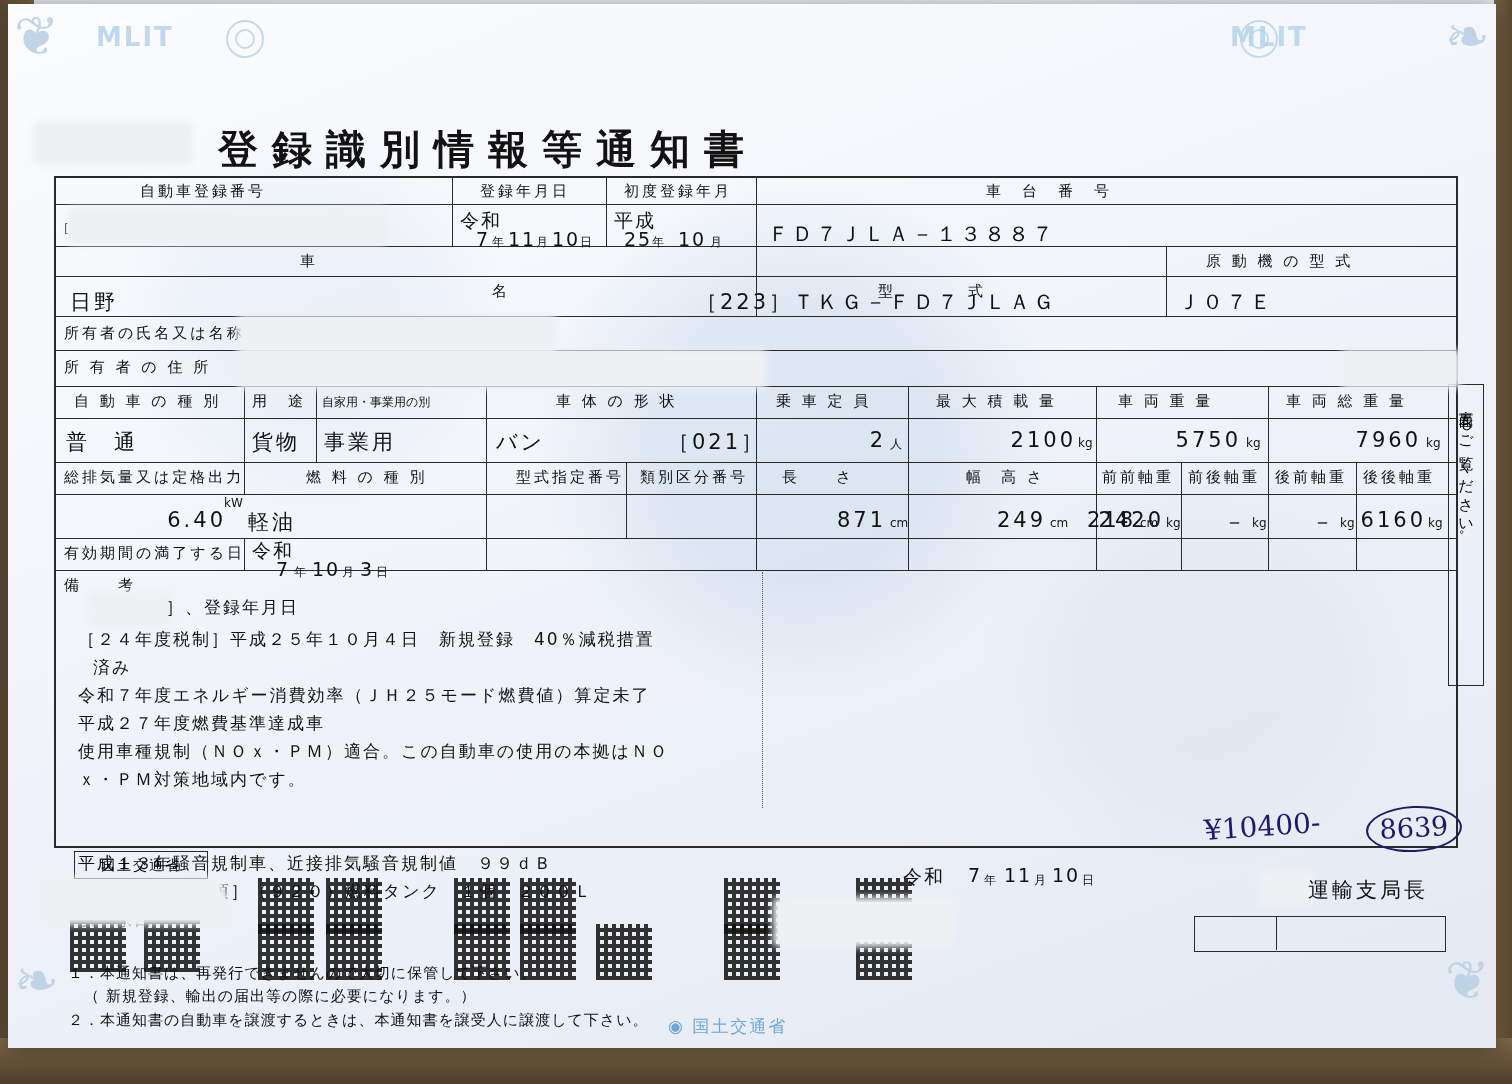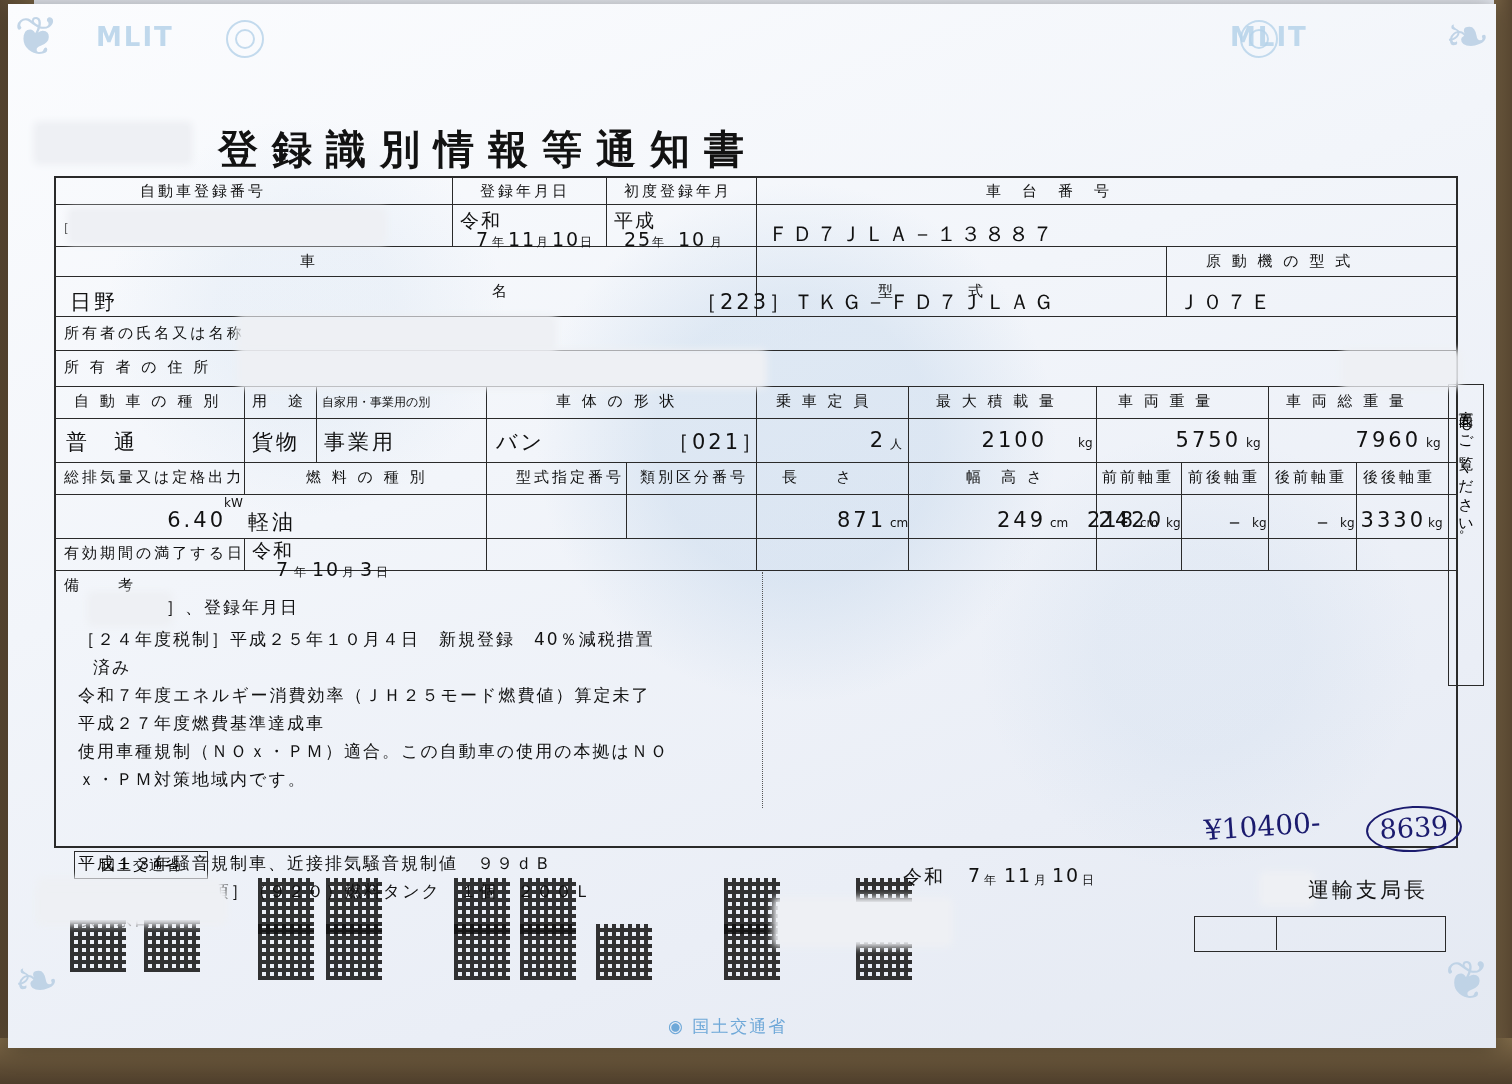--- a/index.html
+++ b/index.html
@@ -220,21 +220,21 @@
       <div class="cell lbl" style="left:1062px;top:214px">車 両 重 量</div>
       <div class="cell lbl" style="left:1230px;top:214px">車 両 総 重 量</div>
 
       <div class="cell val-lg" style="left:10px;top:250px">普　通</div>
       <div class="cell val-lg" style="left:196px;top:250px">貨物</div>
       <div class="cell val-lg" style="left:268px;top:250px">事業用</div>
       <div class="cell val-lg" style="left:440px;top:250px">バン</div>
       <div class="cell val-lg" style="left:612px;top:250px">［021］</div>
       <div class="cell val-lg right" style="left:730px;top:250px;width:100px">2</div>
       <div class="cell sm" style="left:834px;top:258px">人</div>
-      <div class="cell val-lg right" style="left:851px;top:250px;width:140px">2100</div>
+      <div class="cell val-lg right" style="left:880px;top:250px;width:140px">2100</div>
       <div class="cell sm" style="left:1022px;top:258px">kg</div>
       <div class="cell val-lg right" style="left:1055px;top:250px;width:130px">5750</div>
       <div class="cell sm" style="left:1190px;top:258px">kg</div>
       <div class="cell val-lg right" style="left:1225px;top:250px;width:140px">7960</div>
       <div class="cell sm" style="left:1370px;top:258px">kg</div>
 
       <div class="cell lbl" style="left:8px;top:290px">総排気量又は定格出力</div>
       <div class="cell lbl" style="left:250px;top:290px">燃 料 の 種 別</div>
       <div class="cell lbl" style="left:460px;top:290px">型式指定番号</div>
       <div class="cell lbl" style="left:584px;top:290px">類別区分番号</div>
@@ -256,21 +256,21 @@
       <div class="cell val-lg right" style="left:860px;top:330px;width:130px">249</div>
       <div class="cell sm" style="left:994px;top:338px">cm</div>
       <div class="cell val-lg right" style="left:940px;top:330px;width:130px;left:950px">218</div>
       <div class="cell sm" style="left:1084px;top:338px">cm</div>
       <div class="cell val-lg right" style="left:1030px;top:330px;width:78px">2420</div>
       <div class="cell sm" style="left:1110px;top:338px">kg</div>
       <div class="cell val-lg right" style="left:1130px;top:330px;width:62px">－</div>
       <div class="cell sm" style="left:1196px;top:338px">kg</div>
       <div class="cell val-lg right" style="left:1218px;top:330px;width:62px">－</div>
       <div class="cell sm" style="left:1284px;top:338px">kg</div>
-      <div class="cell val-lg right" style="left:1282px;top:330px;width:88px">3330</div>
+      <div class="cell val-lg right" style="left:1282px;top:330px;width:88px">6160</div>
       <div class="cell sm" style="left:1372px;top:338px">kg</div>
 
       <div class="cell lbl" style="left:8px;top:366px">有効期間の満了する日</div>
       <div class="cell val" style="left:196px;top:360px">令和</div>
       <div class="cell val" style="left:220px;top:380px">7</div>
       <div class="cell sm" style="left:238px;top:386px">年</div>
       <div class="cell val" style="left:256px;top:380px">10</div>
       <div class="cell sm" style="left:286px;top:386px">月</div>
       <div class="cell val" style="left:304px;top:380px">3</div>
       <div class="cell sm" style="left:320px;top:386px">日</div>
@@ -321,19 +321,24 @@
     <div class="cell val" style="position:absolute;left:996px;top:860px">11</div>
     <div class="cell sm" style="position:absolute;left:1026px;top:868px">月</div>
     <div class="cell val" style="position:absolute;left:1044px;top:860px">10</div>
     <div class="cell sm" style="position:absolute;left:1074px;top:868px">日</div>
 
     <div class="redact" style="left:1256px;top:872px;width:46px;height:26px"></div>
     <div class="cell val-lg" style="position:absolute;left:1300px;top:872px">運輸支局長</div>
     <div class="signbox" style="left:1186px;top:912px;width:250px;height:34px"></div>
     <div class="ln v" style="position:absolute;left:1268px;top:912px;height:34px;background:#2a2a2a;width:1px"></div>
 
+    <div class="notes">
+      <div>１．本通知書は、再発行できませんので大切に保管して下さい。</div>
+      <div>　（ 新規登録、輸出の届出等の際に必要になります。）</div>
+      <div>２．本通知書の自動車を譲渡するときは、本通知書を譲受人に譲渡して下さい。</div>
+    </div>
 
     <div class="footer-logo">
       <span>◉</span>
       <span>国土交通省</span>
     </div>
   </div>
 </div>
 
 </body></html>

